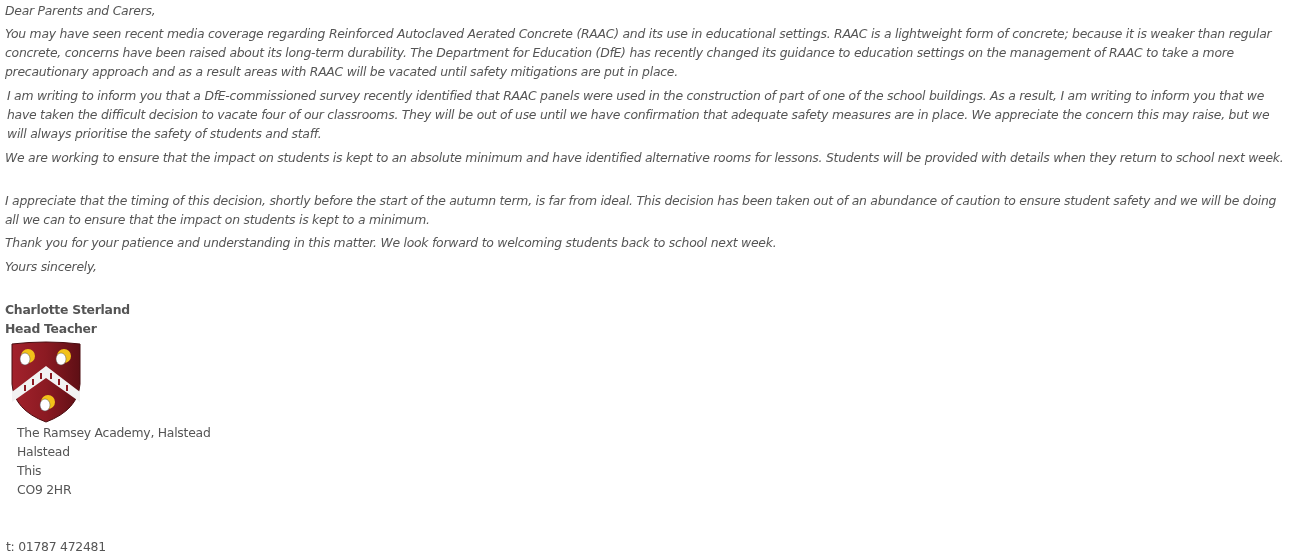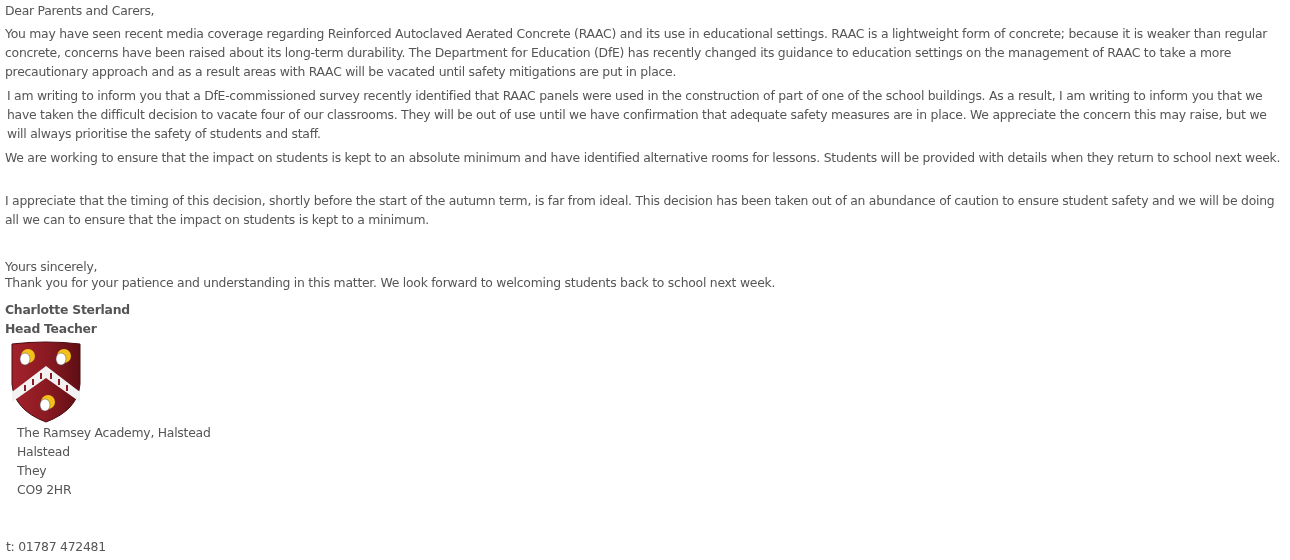--- a/index.html
+++ b/index.html
@@ -4,27 +4,27 @@
 <style>
   html, body { margin: 0; padding: 0; background: #ffffff; }
   body {
     width: 1290px; height: 560px; overflow: hidden;
     font-family: "DejaVu Sans", "Liberation Sans", sans-serif;
     color: #555555;
     font-size: 12.4px;
     letter-spacing: -0.25px;
   }
   .letter { position: absolute; left: 5px; top: 0; width: 1280px; }
-  .p { margin: 0; line-height: 19px; }
+  .p { margin: 0; line-height: 19px; font-style: italic; }
   .greet { position: absolute; top: 1px; left: 0; }
   #para1 { position: absolute; top: 24px; left: 0; width: 1275px; }
   #para2 { position: absolute; top: 86px; left: 2px; width: 1280px; }
   #para3 { position: absolute; top: 148px; left: 0; width: 1280px; }
   #para4 { position: absolute; top: 191px; left: 0; width: 1280px; }
-  #para5 { position: absolute; top: 233px; left: 0; margin-top: 40px; }
+  #para5 { position: absolute; top: 233px; left: 0; }
   #para6 { position: absolute; top: 257px; left: 0; }
   .sig { position: absolute; top: 300px; left: 0; font-weight: bold; line-height: 19px; }
   .crest { position: absolute; left: 8px; top: 340px; width: 76px; height: 84px; }
   .address { position: absolute; top: 423px; left: 0; line-height: 19px; margin-left: 12px; }
   .phone { position: absolute; top: 537px; left: 1px; line-height: 19px; }
 </style>
 </head>
 <body>
 
 <div class="letter">
@@ -72,17 +72,17 @@
       <circle cx="40" cy="62" r="7" fill="#f2c21a"></circle>
       <ellipse cx="37" cy="65" rx="5" ry="6" fill="#ffffff" stroke="#555" stroke-width="0.5"></ellipse>
     </g>
   </svg>
 </div>
 
 <div class="letter">
   <div class="address">
     <div>The Ramsey Academy, Halstead</div>
     <div>Halstead</div>
-    <div>They</div>
+    <div>This</div>
     <div>CO9 2HR</div>
   </div>
   <div class="phone">t: 01787 472481</div>
 </div>
 
 </body></html>

